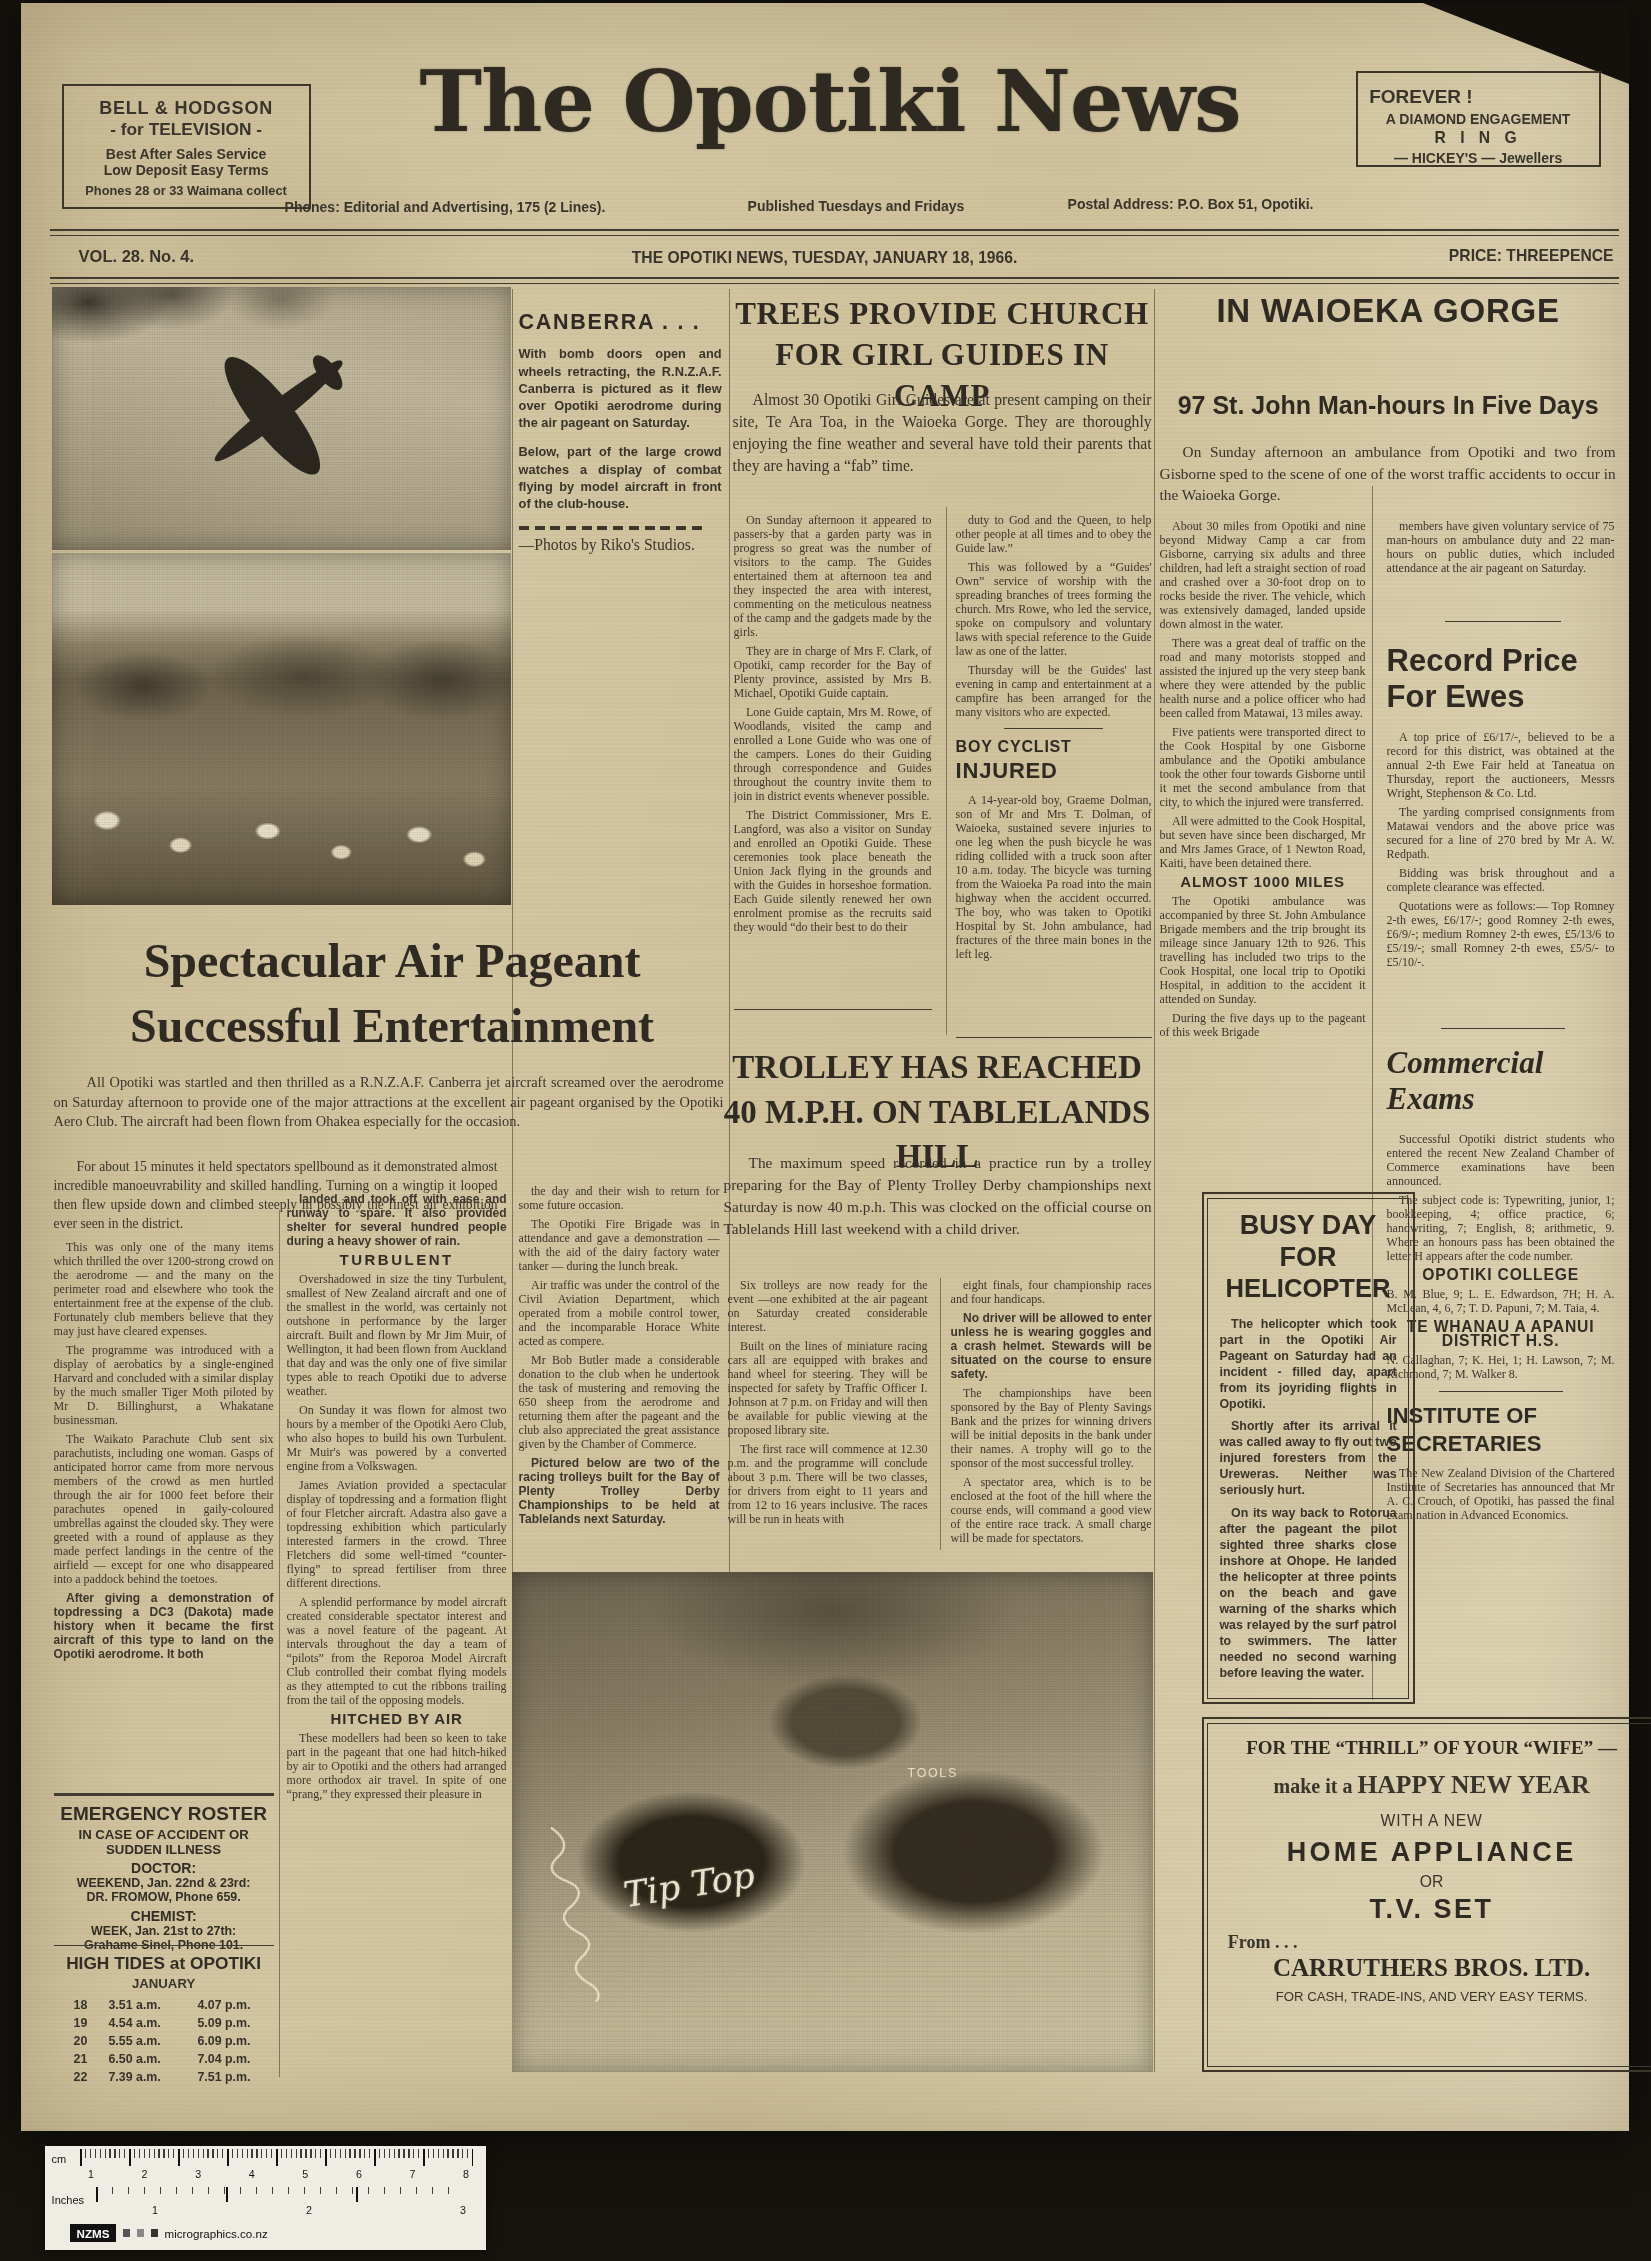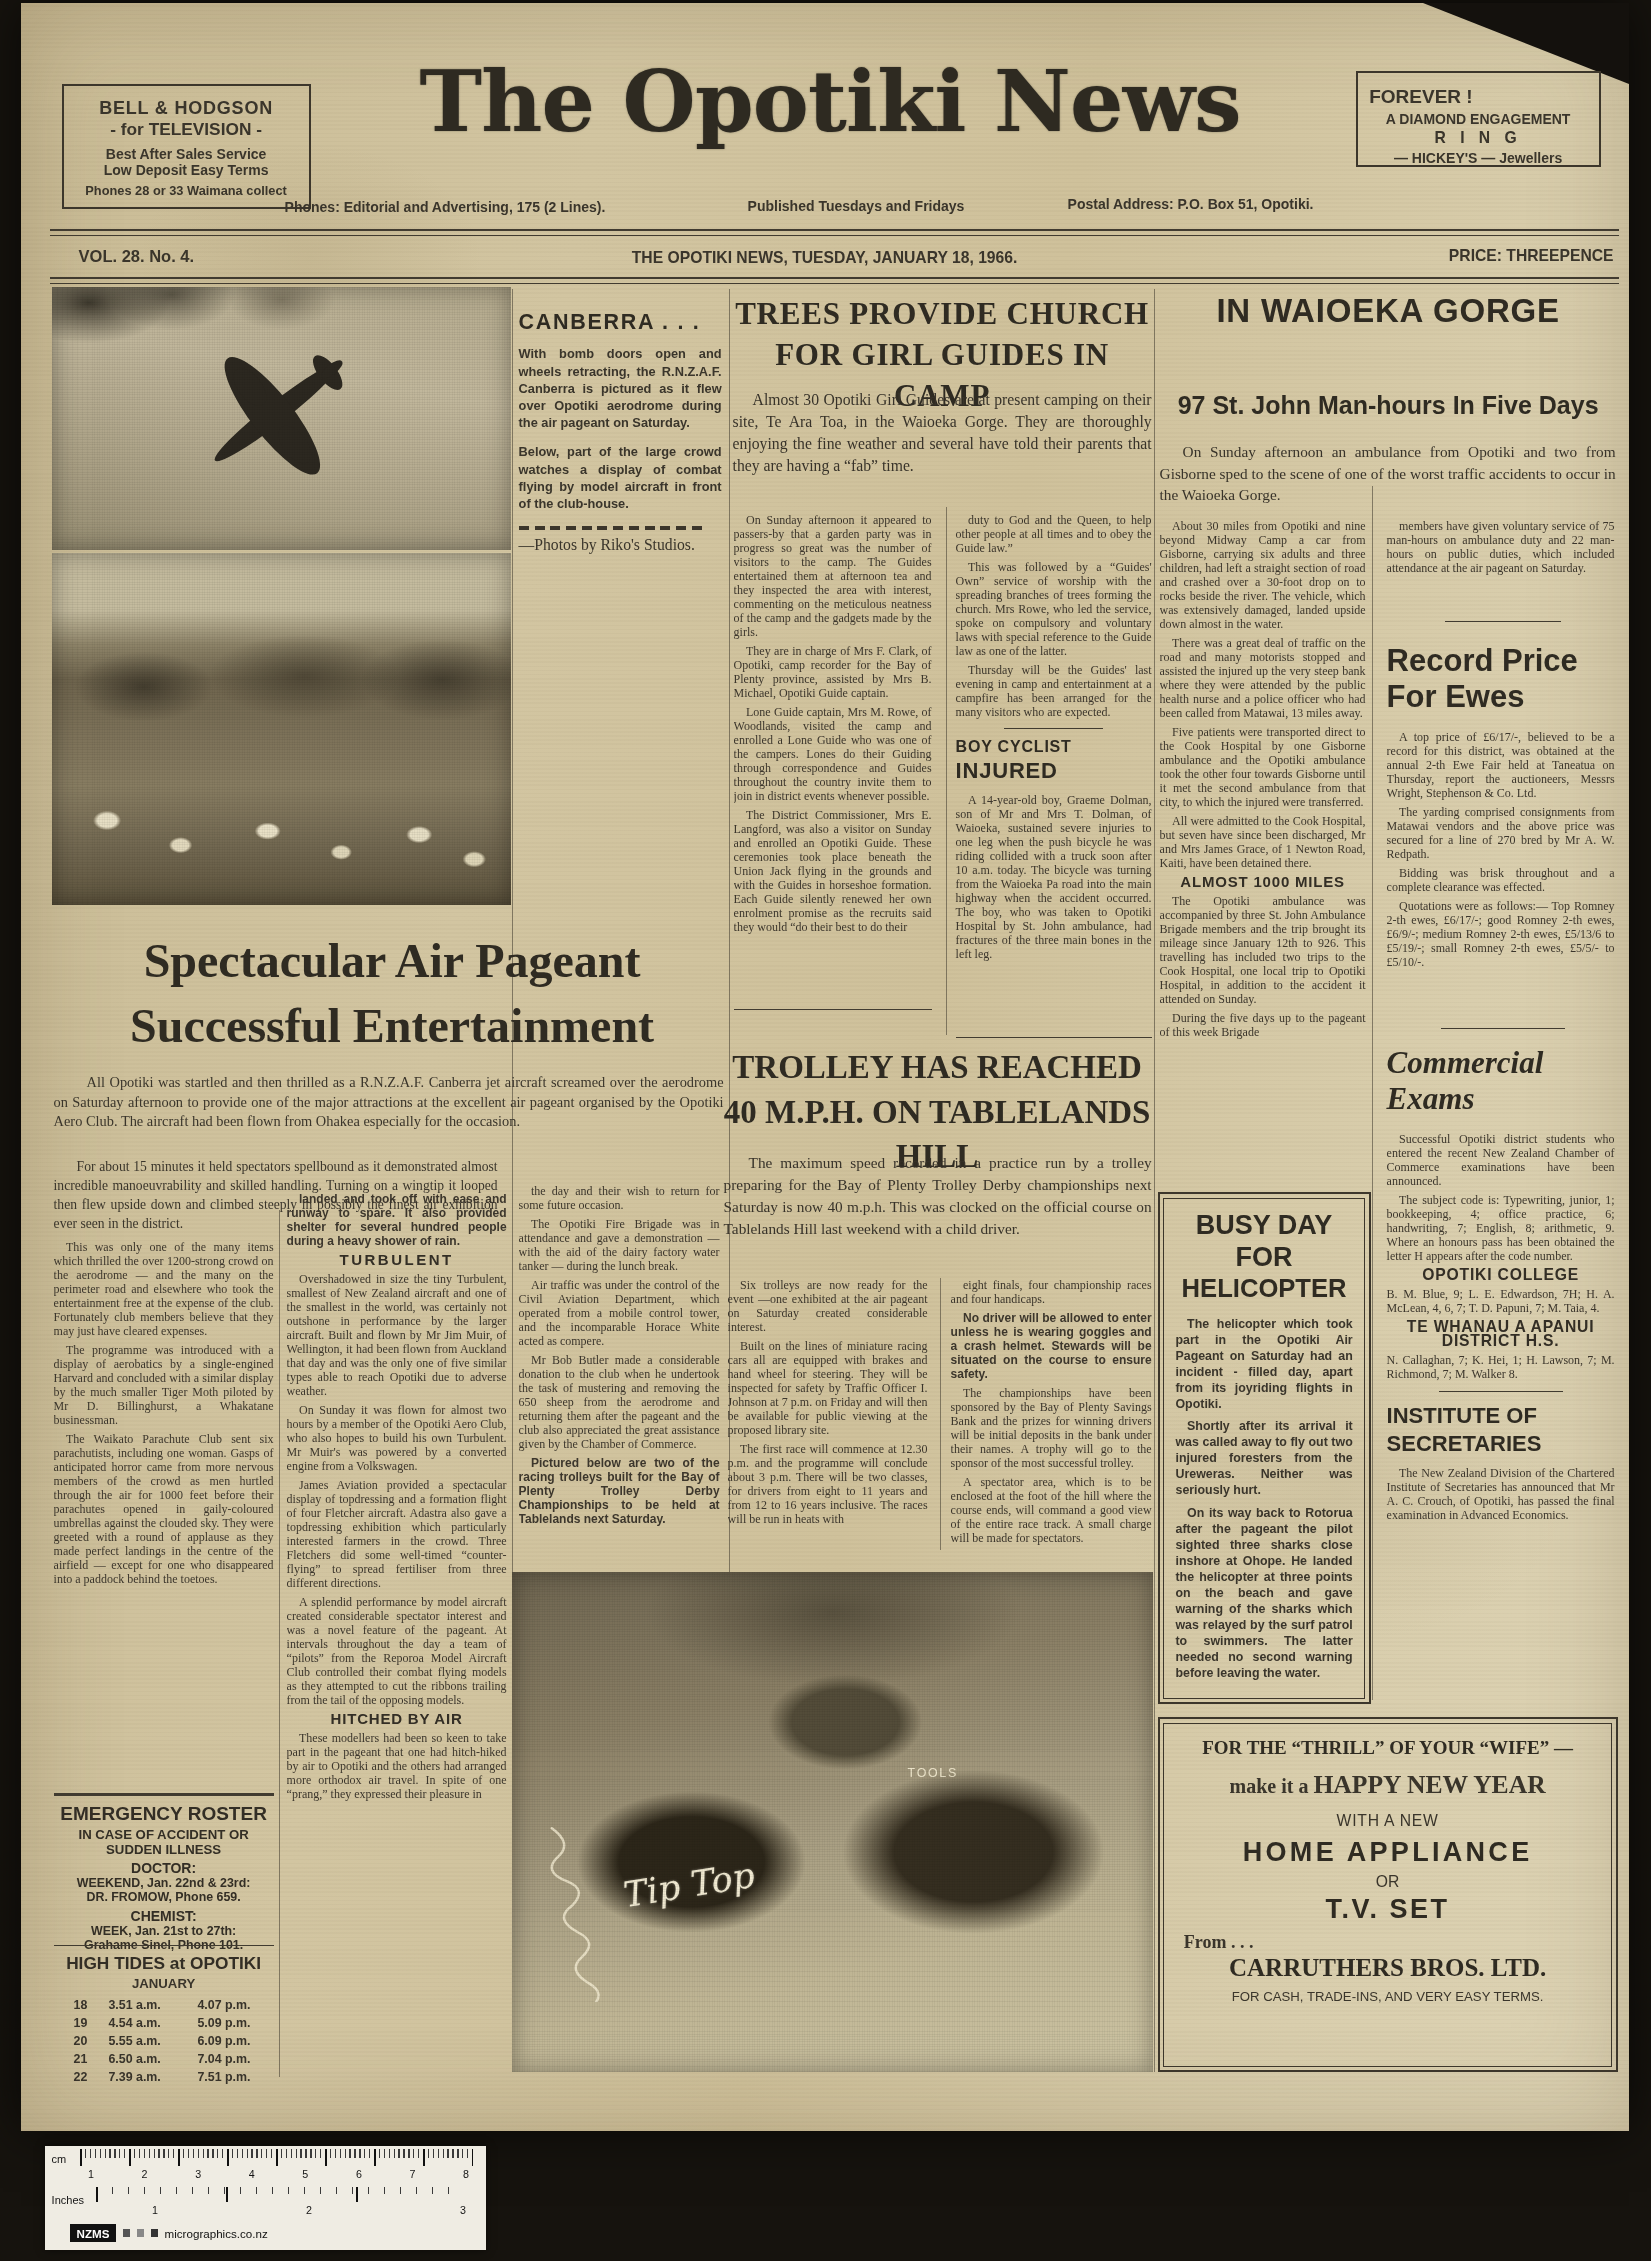--- a/index.html
+++ b/index.html
@@ -69,21 +69,21 @@
   .head-serif-lg{font-family:"Liberation Serif",serif;font-weight:bold;color:#2f2b22;}
   .head-sans{font-family:"Liberation Sans",sans-serif;font-weight:bold;color:#2f2b22;}
 
   
   .bodytext{font-size:12px;line-height:14px;text-align:justify;color:#3c362c;}
   .bodytext p{margin:0 0 5px;text-indent:12.4px;}
   .leadtext{font-size:15.7px;line-height:22px;text-align:justify;color:#38332a;}
   .subhead-center{font-family:"Liberation Sans",sans-serif;font-weight:bold;text-align:center;
                   font-size:15px;letter-spacing:0.8px;color:#332e25;margin:3.3px 0 5px;}
 
-  .dblbox{border:2.5px solid #3c362b;box-sizing:border-box;}
+  .dblbox{border:2.5px solid #3c362b;box-sizing:border-box;margin-left:44px;}
   .dblbox .inner{border:1.2px solid #3c362b;margin:3.3px;padding:10px 11.6px;box-sizing:border-box;height:calc(100% - 6.6px);}
 
   .tide-row{display:flex;font-family:"Liberation Sans",sans-serif;font-weight:bold;
             font-size:12.4px;line-height:18px;color:#38332a;}
   .tide-row span:nth-child(1){width:38px;}
   .tide-row span:nth-child(2){width:97px;}
   .tide-row span:nth-child(3){width:83px;}
 
   
   .rulerstrip{position:absolute;left:45px;top:2146px;width:441px;height:104px;background:#efece3;
@@ -233,20 +233,21 @@
     <div>Spectacular Air Pageant</div>
     <div>Successful Entertainment</div>
   </div>
   <div class="abs j" style="left:33px;top:1070px;width:670px;font-size:14.4px;line-height:19.4px;text-indent:33px;">All Opotiki was startled and then thrilled as a R.N.Z.A.F. Canberra jet aircraft screamed over the aerodrome on Saturday afternoon to provide one of the major attractions at the excellent air pageant organised by the Opotiki Aero Club. The aircraft had been flown from Ohakea especially for the occasion.</div>
   <div class="abs j" style="left:33px;top:1154px;width:444px;font-size:13.6px;line-height:19px;text-indent:23px;">For about 15 minutes it held spectators spellbound as it demonstrated almost incredible manoeuvrability and skilled handling. Turning on a wingtip it looped then flew upside down and climbed steeply in possibly the finest air exhibition ever seen in the district.</div>
 
   <div class="abs bodytext" style="left:33px;top:1237px;width:220px;height:551px;overflow:hidden;">
     <p>This was only one of the many items which thrilled the over 1200-strong crowd on the aerodrome — and the many on the perimeter road and elsewhere who took the entertainment free at the expense of the club. Fortunately club members believe that they may just have cleared expenses.</p>
     <p>The programme was introduced with a display of aerobatics by a single-engined Harvard and concluded with a similar display by the much smaller Tiger Moth piloted by Mr D. Billinghurst, a Whakatane businessman.</p>
     <p>The Waikato Parachute Club sent six parachutists, including one woman. Gasps of anticipated horror came from more nervous members of the crowd as men hurtled through the air for 1000 feet before their parachutes opened in gaily-coloured umbrellas against the clouded sky. They were greeted with a round of applause as they made perfect landings in the centre of the airfield — except for one who disappeared into a paddock behind the toetoes.</p>
+    <p class="boldpara" style="font-family:'Liberation Sans',sans-serif;font-weight:bold;">After giving a demonstration of topdressing a DC3 (Dakota) made history when it became the first aircraft of this type to land on the Opotiki aerodrome. It both</p>
   </div>
 
   <div class="abs bodytext" style="left:266px;top:1189px;width:220px;height:885px;overflow:hidden;">
     <p style="font-family:'Liberation Sans',sans-serif;font-weight:bold;">landed and took off with ease and runway to spare. It also provided shelter for several hundred people during a heavy shower of rain.</p>
     <div class="subhead-center" style="letter-spacing:2.5px;">TURBULENT</div>
     <p>Overshadowed in size the tiny Turbulent, smallest of New Zealand aircraft and one of the smallest in the world, was certainly not outshone in performance by the larger aircraft. Built and flown by Mr Jim Muir, of Wellington, it had been flown from Auckland that day and was the only one of five similar types able to reach Opotiki due to adverse weather.</p>
     <p>On Sunday it was flown for almost two hours by a member of the Opotiki Aero Club, who also hopes to build his own Turbulent. Mr Muir's was powered by a converted engine from a Volkswagen.</p>
     <p>James Aviation provided a spectacular display of topdressing and a formation flight of four Fletcher aircraft. Adastra also gave a topdressing exhibition which particularly interested farmers in the crowd. Three Fletchers did some well-timed “counter-flying” to spread fertiliser from three different directions.</p>
     <p>A splendid performance by model aircraft created considerable spectator interest and was a novel feature of the pageant. At intervals throughout the day a team of “pilots” from the Reporoa Model Aircraft Club controlled their combat flying models as they attempted to cut the ribbons trailing from the tail of the opposing models.</p>
     <div class="subhead-center">HITCHED BY AIR</div>

